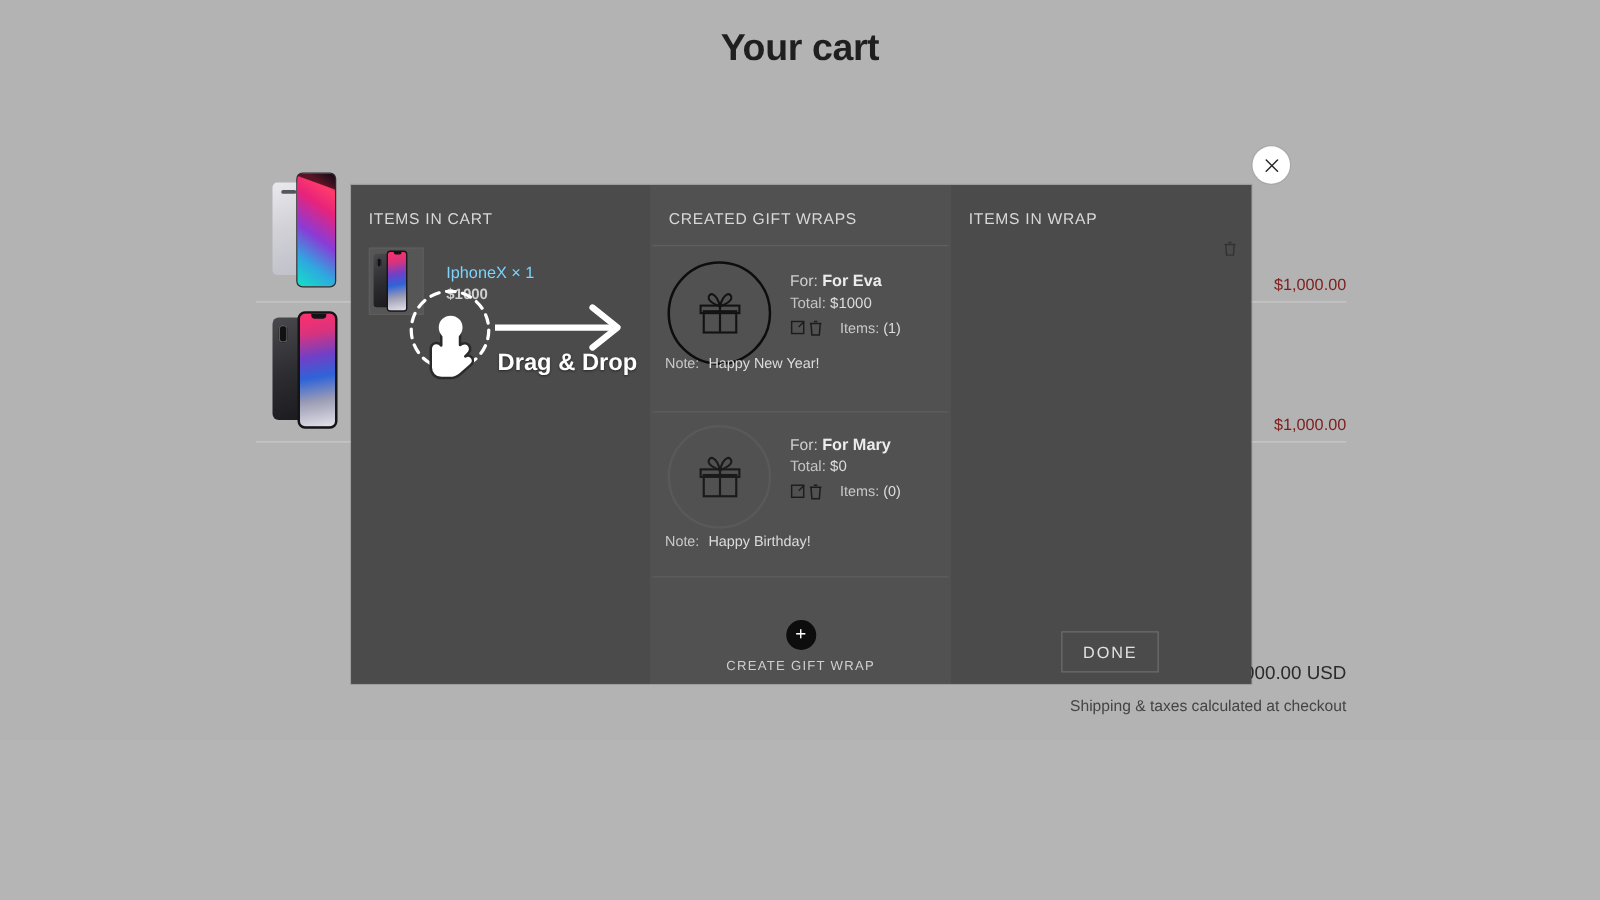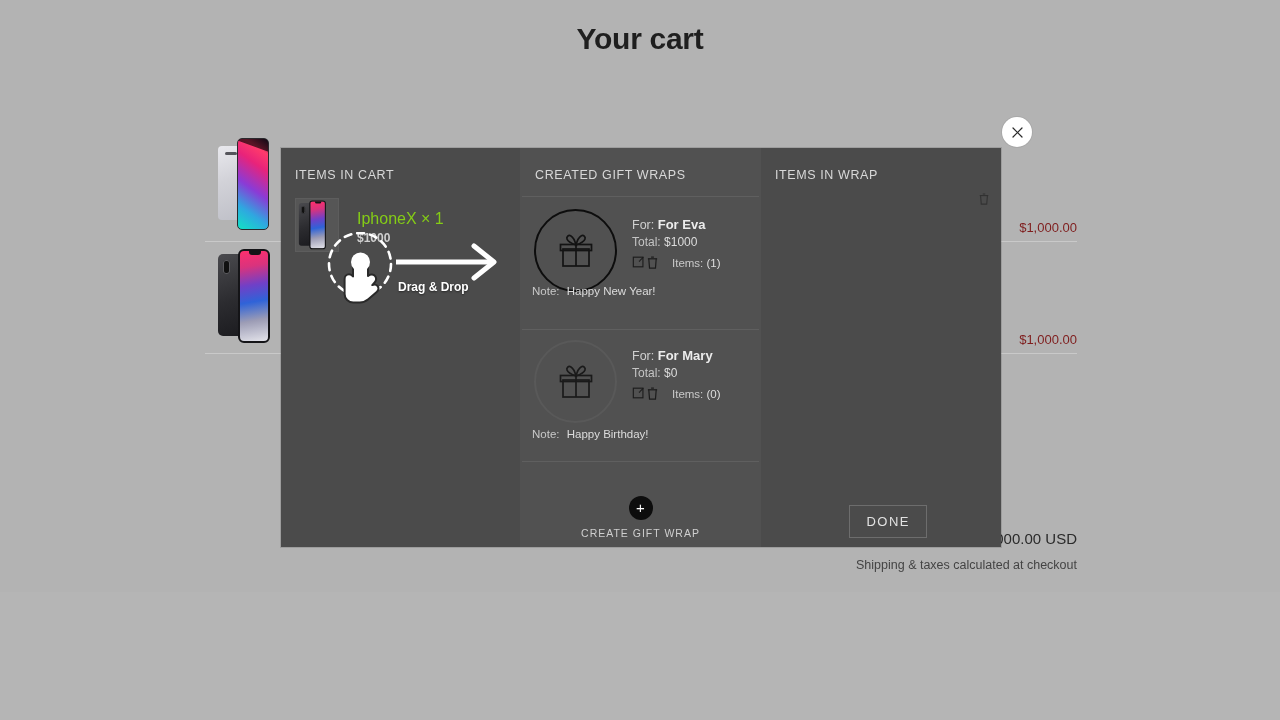--- a/index.html
+++ b/index.html
@@ -126,21 +126,21 @@
     position: absolute; top: 50px; left: 14px;
     display: flex; align-items: flex-start;
   }
   .mini-thumb {
     width: 44px; height: 54px;
     border: 1px solid #5d5d5d; background: #565656;
     position: relative; overflow: hidden;
   }
   .mini-thumb .phone-pair { transform: scale(.52); transform-origin: 6px 2px; }
   .mini-meta { margin-left: 18px; padding-top: 12px; }
-  .mini-name { font-size: 16px; color: #84cc16; }
+  .mini-name { font-size: 13px; color: #7dd3fc; }
   .mini-price { font-size: 12px; color: #cfcfcf; margin-top: 3px; font-weight: bold; }
 
   
   .wraps-divider {
     position: absolute; left: 2px; right: 2px; height: 1px;
     background: #5f5f5f;
   }
   .wrap-card { position: absolute; left: 0; right: 0; }
   .wrap-row { position: relative; height: 108px; }
   .gift-circle {
@@ -202,21 +202,21 @@
     width: 30px; height: 30px; border-radius: 50%;
     background: #fff; cursor: pointer; z-index: 40;
     display: flex; align-items: center; justify-content: center;
     box-shadow: 0 0 0 1px rgba(0,0,0,.06);
   }
 
   
   #dnd { position: absolute; left: 322px; top: 232px; z-index: 50; }
   #dnd-label {
     position: absolute; left: 76px; top: 48px;
-    color: #fff; font-size: 12px; font-weight: bold;
+    color: #fff; font-size: 19px; font-weight: bold;
     font-family: "Liberation Sans", sans-serif;
     text-shadow: 0 1px 2px rgba(0,0,0,.5);
   }
   .lighter-band {
     position: absolute; left: 0; top: 592px; width: 1280px; height: 128px;
     background: #b5b5b5;
   }
 </style>
 </head>
 <body>

